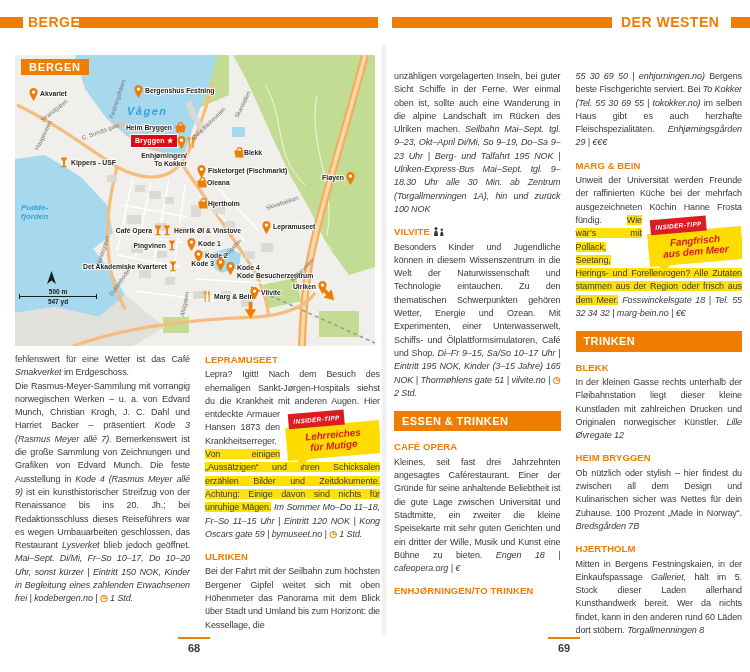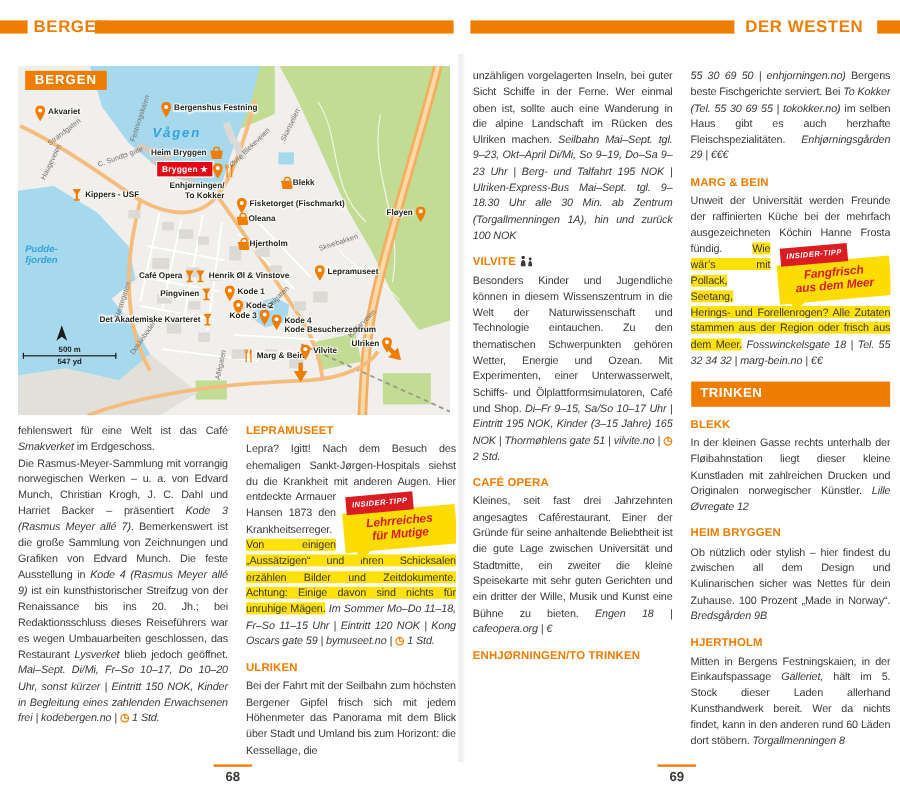--- a/index.html
+++ b/index.html
@@ -26,21 +26,21 @@
           padding:2px 4px;letter-spacing:.2px;white-space:nowrap;box-shadow:0 0 0 1px #fff}
   .street{position:absolute;font-size:6px;color:#75746e;white-space:nowrap;transform-origin:left bottom}
   .scale{position:absolute;left:4px;top:233px;width:78px;text-align:center;font-size:6.5px;font-weight:bold;color:#1c1c1a}
   .scale .line{border-top:1.3px solid #1c1c1a;position:relative;margin:1px 0;height:0}
   .scale .line::before,.scale .line::after{content:"";position:absolute;top:-3px;width:1.3px;height:5px;background:#1c1c1a}
   .scale .line::before{left:0}.scale .line::after{right:0}
   .north{position:absolute;left:31px;top:216px;line-height:0}
   
   .cols{display:flex;gap:15px}
   .page-left .cols{margin-top:7px}
-  .page-right .cols{margin-top:7px}
+  .page-right .cols{margin-top:20px}
   .col{flex:1;font-size:9px;line-height:13.3px;letter-spacing:-.1px;min-width:0}
   .col p{margin:0;text-align:justify;hyphens:auto}
   .h{color:#ee7d00;font-weight:bold;font-size:9.5px;margin:9px 0 2px;letter-spacing:.1px}
   .h:first-child{margin-top:0}
   .section{background:#ee7d00;color:#fff;font-weight:bold;font-size:11px;letter-spacing:.4px;
            padding:4px 8px 3px;margin:11px 0 7px}
   .i{font-style:italic}
   .hl{background:#ffe10a}
   .clock{color:#ee7d00;font-weight:bold}
   
@@ -282,56 +282,57 @@
         <div class="street" style="left: 252px; top: 150px; transform: rotate(-18deg);">Skivebakken</div>
         <div class="street" style="left: 86px; top: 205px; transform: rotate(-72deg);">Nøstegaten</div>
         <div class="street" style="left: 98px; top: 236px; transform: rotate(-55deg);">Dokkeboder</div>
         <div class="street" style="left: 211px; top: 198px; transform: rotate(-46deg);">Kaigaten</div>
         <div class="street" style="left: 279px; top: 222px; transform: rotate(-46deg);">Kalfarveien</div>
         <div class="street" style="left: 170px; top: 256px; transform: rotate(-78deg);">Allégaten</div>
       </div>
   </div>
   <div class="cols">
     <div class="col">
-        <p><span>fehlenswert für eine Welt ist das Café </span><span class="i">Smakverket</span><span> im Erdgeschoss.</span></p>
+        <p><span>fehlenswert für eine Wetter ist das Café </span><span class="i">Smakverket</span><span> im Erdgeschoss.</span></p>
         <p><span>Die Rasmus-Meyer-Sammlung mit vorrangig norwegischen Werken – u. a. von Edvard Munch, Christian Krogh, J. C. Dahl und Harriet Backer – präsentiert </span><span class="i">Kode 3 (Rasmus Meyer allé 7)</span><span>. Bemerkenswert ist die große Sammlung von Zeichnungen und Grafiken von Edvard Munch. Die feste Ausstellung in </span><span class="i">Kode 4 (Rasmus Meyer allé 9)</span><span> ist ein kunsthistorischer Streifzug von der Renaissance bis ins 20. Jh.; bei Redaktionsschluss dieses Reiseführers war es wegen Umbauarbeiten geschlossen, das Restaurant </span><span class="i">Lysverket</span><span> blieb jedoch geöffnet. </span><span class="i">Mai–Sept. Di/Mi, Fr–So 10–17, Do 10–20 Uhr, sonst kürzer | Eintritt 150 NOK, Kinder in Begleitung eines zahlenden Erwachsenen frei | kodebergen.no | </span><span class="clock">◷ </span><span class="i">1 Std.</span></p>
       </div>
     <div class="col">
         <div class="h">LEPRAMUSEET</div>
         <p><span>Lepra? Igitt! Nach dem Besuch des ehemaligen Sankt-Jørgen-Hospitals siehst du die Krankheit mit anderen Augen. </span><span class="badge"><span class="badge-tag">INSIDER-TIPP</span><span class="badge-bubble">Lehrreiches<br>für Mutige</span></span><span>Hier entdeckte Armauer Hansen 1873 den Krankheitserreger. </span><span class="hl">Von einigen „Aussätzigen“ und ihren Schicksalen erzählen Bilder und Zeitdokumente. Achtung: Einige davon sind nichts für unruhige Mägen.</span><span> </span><span class="i">Im Sommer Mo–Do 11–18, Fr–So 11–15 Uhr | Eintritt 120 NOK | Kong Oscars gate 59 | bymuseet.no | </span><span class="clock">◷ </span><span class="i">1 Std.</span></p>
         <div class="h">ULRIKEN</div>
-        <p><span>Bei der Fahrt mit der Seilbahn zum höchsten Bergener Gipfel frisch sich mit jedem Höhenmeter das Panorama mit dem Blick über Stadt und Umland bis zum Horizont: die Kessellage, die</span></p>
+        <p><span>Bei der Fahrt mit der Seilbahn zum höchsten Bergener Gipfel weitet sich mit oben Höhenmeter das Panorama mit dem Blick über Stadt und Umland bis zum Horizont: die Kessellage, die</span></p>
       </div>
   </div>
 </div>
 
 <div class="page page-right">
   <div class="cols">
     <div class="col">
         <p><span>unzähligen vorgelagerten Inseln, bei guter Sicht Schiffe in der Ferne. Wer einmal oben ist, sollte auch eine Wanderung in die alpine Landschaft im Rücken des Ulriken machen. </span><span class="i">Seilbahn Mai–Sept. tgl. 9–23, Okt–April Di/Mi, So 9–19, Do–Sa 9–23 Uhr | Berg- und Talfahrt 195 NOK | Ulriken-Express-Bus Mai–Sept. tgl. 9–18.30 Uhr alle 30 Min. ab Zentrum (Torgallmenningen 1A), hin und zurück 100 NOK</span></p>
         <div class="h">VILVITE<span> <svg width="13" height="9" viewBox="0 0 13 9" style="vertical-align:-1px">
               <circle cx="3" cy="1.6" r="1.5" fill="#3a3a38"></circle>
               <circle cx="8.8" cy="2.8" r="1.2" fill="#3a3a38"></circle>
               <path d="M1 9 Q1 3.6 3 3.6 Q5 3.6 5 9 Z" fill="#3a3a38"></path>
               <path d="M7.2 9 Q7.2 4.6 8.8 4.6 Q10.4 4.6 10.4 9 Z" fill="#3a3a38"></path>
             </svg></span></div>
         <p><span>Besonders Kinder und Jugendliche können in diesem Wissenszentrum in die Welt der Naturwissenschaft und Technologie eintauchen. Zu den thematischen Schwerpunkten gehören Wetter, Energie und Ozean. Mit Experimenten, einer Unterwasserwelt, Schiffs- und Ölplattformsimulatoren, Café und Shop. </span><span class="i">Di–Fr 9–15, Sa/So 10–17 Uhr | Eintritt 195 NOK, Kinder (3–15 Jahre) 165 NOK | Thormøhlens gate 51 | vilvite.no | </span><span class="clock">◷ </span><span class="i">2 Std.</span></p>
+        <div class="section">ESSEN &amp; TRINKEN</div>
         <div class="h">CAFÉ OPERA</div>
         <p><span>Kleines, seit fast drei Jahrzehnten angesagtes Caférestaurant. Einer der Gründe für seine anhaltende Beliebtheit ist die gute Lage zwischen Universität und Stadtmitte, ein zweiter die kleine Speisekarte mit sehr guten Gerichten und ein dritter der Wille, Musik und Kunst eine Bühne zu bieten. </span><span class="i">Engen 18 | cafeopera.org | €</span></p>
         <div class="h">ENHJØRNINGEN/TO TRINKEN</div>
       </div>
     <div class="col">
         <p><span class="i">55 30 69 50 | enhjorningen.no)</span><span> Bergens beste Fischgerichte serviert. Bei </span><span class="i">To Kokker (Tel. 55 30 69 55 | tokokker.no)</span><span> im selben Haus gibt es auch herzhafte Fleischspezialitäten. </span><span class="i">Enhjørningsgården 29 | €€€</span></p>
         <div class="h">MARG &amp; BEIN</div>
         <p><span>Unweit der Universität werden Freunde der raffinierten Küche bei der mehrfach ausgezeichneten </span><span class="badge"><span class="badge-tag">INSIDER-TIPP</span><span class="badge-bubble">Fangfrisch<br>aus dem Meer</span></span><span>Köchin Hanne Frosta fündig. </span><span class="hl">Wie wär’s mit Pollack, Seetang, Herings- und Forellenrogen? Alle Zutaten stammen aus der Region oder frisch aus dem Meer.</span><span> </span><span class="i">Fosswinckelsgate 18 | Tel. 55 32 34 32 | marg-bein.no | €€</span></p>
         <div class="section">TRINKEN</div>
         <div class="h">BLEKK</div>
         <p><span>In der kleinen Gasse rechts unterhalb der Fløibahnstation liegt dieser kleine Kunstladen mit zahlreichen Drucken und Originalen norwegischer Künstler. </span><span class="i">Lille Øvregate 12</span></p>
         <div class="h">HEIM BRYGGEN</div>
-        <p><span>Ob nützlich oder stylish – hier findest du zwischen all dem Design und Kulinarischen sicher was Nettes für dein Zuhause. 100 Prozent „Made in Norway“. </span><span class="i">Bredsgården 9B</span></p>
+        <p><span>Ob nützlich oder stylish – hier findest du zwischen all dem Design und Kulinarischen sicher was Nettes für dein Zuhause. 100 Prozent „Made in Norway“. </span><span class="i">Bredsgården 7B</span></p>
         <div class="h">HJERTHOLM</div>
         <p><span>Mitten in Bergens Festningskaien, in der Einkaufspassage </span><span class="i">Galleriet,</span><span> hält im 5. Stock dieser Laden allerhand Kunsthandwerk bereit. Wer da nichts findet, kann in den anderen rund 60 Läden dort stöbern. </span><span class="i">Torgallmenningen 8</span></p>
       </div>
   </div>
 </div>
 
 <div class="footer f-left">68</div>
 <div class="footer f-right">69</div>
 
 </body></html>

